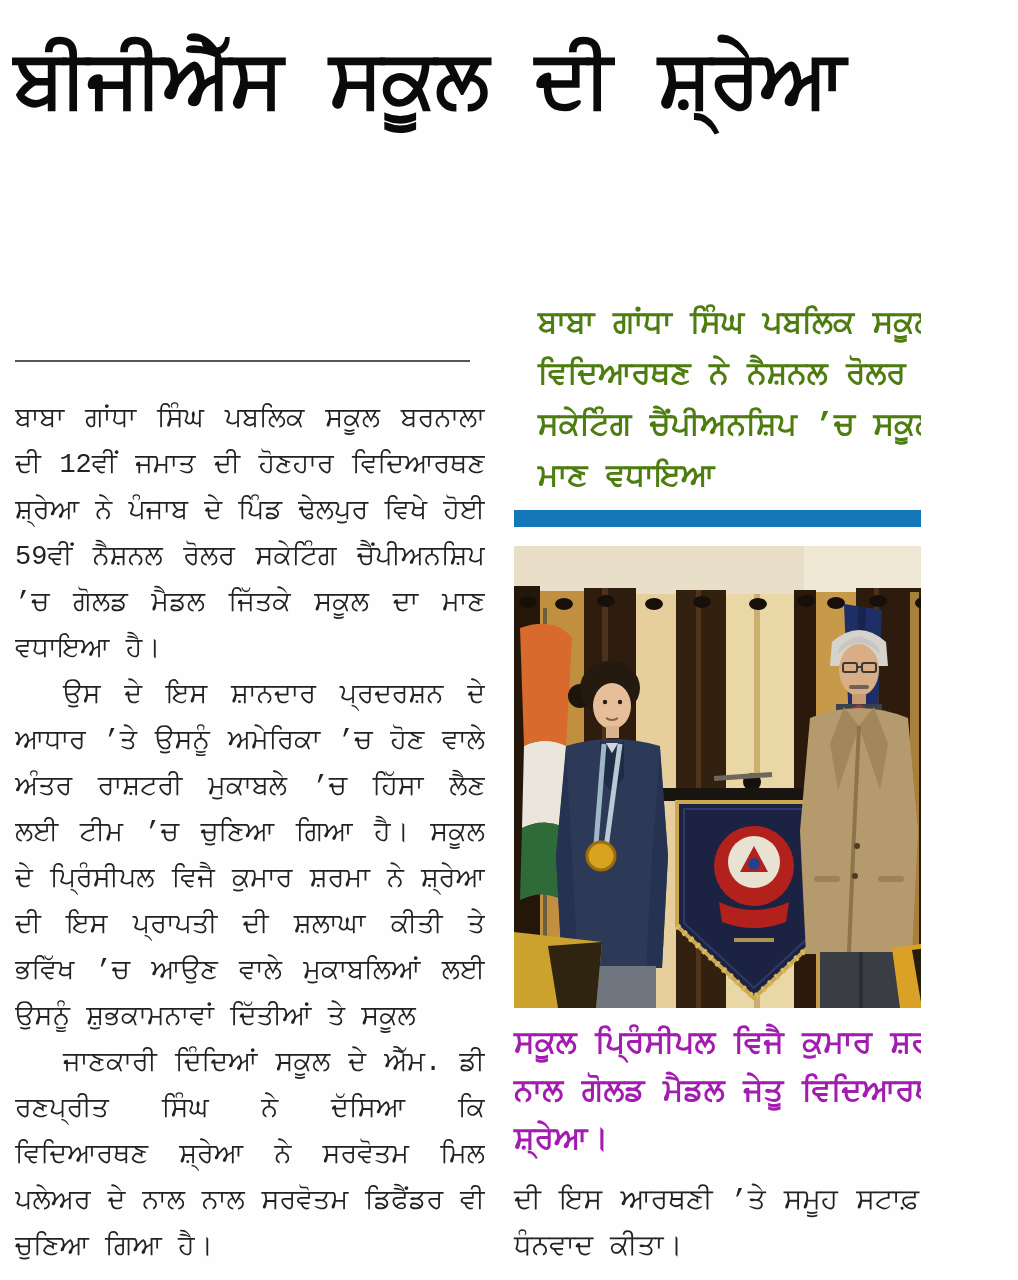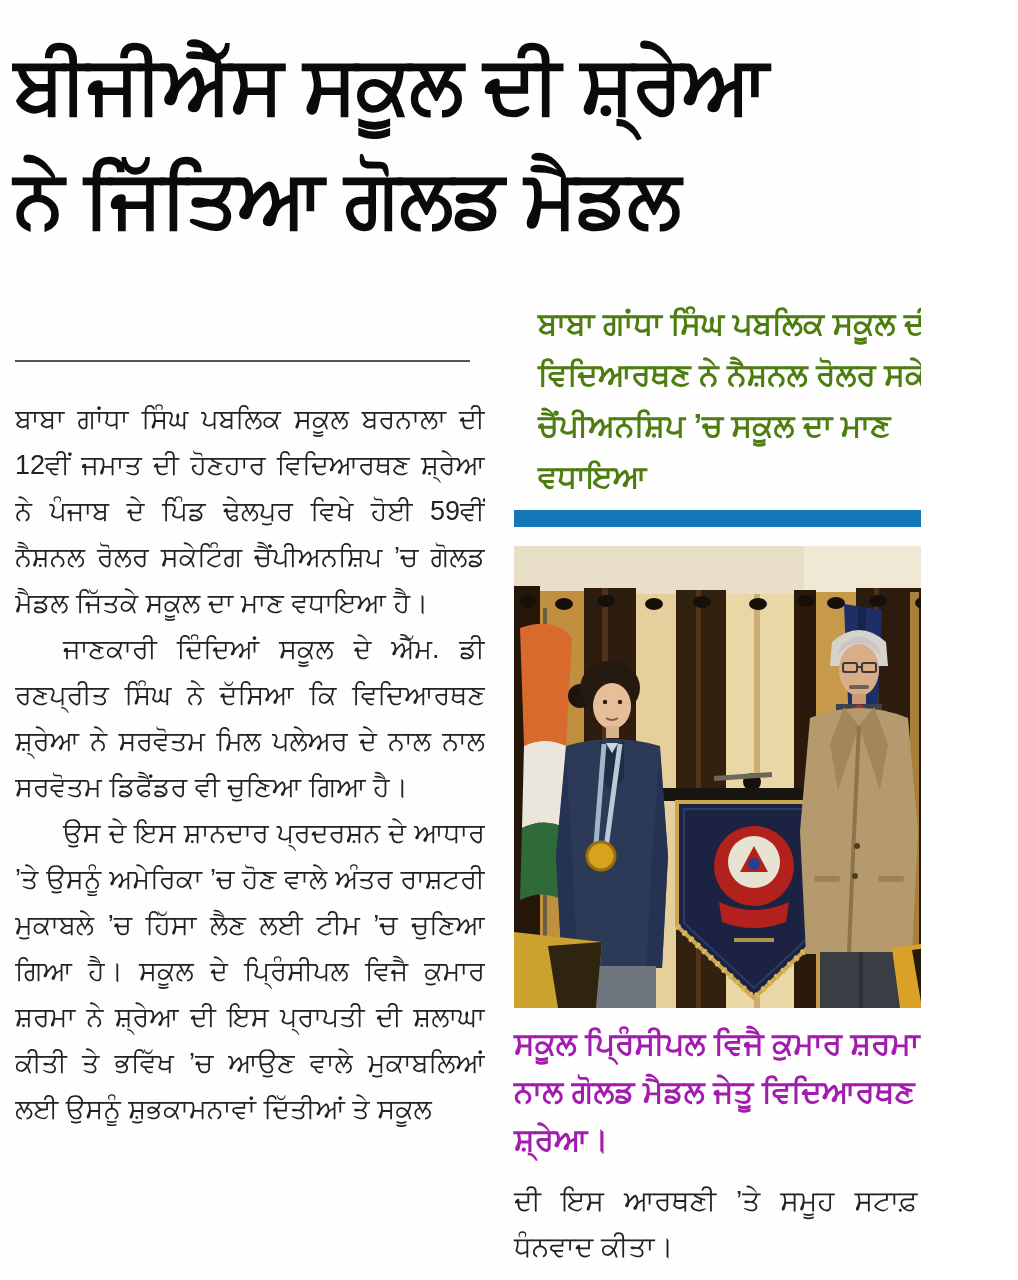--- a/index.html
+++ b/index.html
@@ -2,21 +2,21 @@
 <html lang="pa"><head>
 <meta charset="utf-8">
 <style>
   * { margin:0; padding:0; box-sizing:border-box; }
   html,body { background:#ffffff; }
   .page {
     position:relative;
     width:921px; height:1280px;
     background:#fefefe;
     overflow:hidden;
-    font-family:Liberation Sans, sans-serif;
+    font-family:Liberation Mono, monospace;
     color:#111;
   }
   .headline {
     position:absolute; left:14px; top:28px; width:980px;
     font-size:80px; line-height:114px; font-weight:800;
     color:#0a0a0a; letter-spacing:-1px;
   }
   .byline {
     position:absolute; left:15px; top:306px; width:470px;
     font-size:30px; font-weight:700; color:#1c1c1c;
@@ -58,29 +58,28 @@
     background:#8e8e8e;
   }
 </style>
 </head>
 <body>
 
 <div class="page">
 
   <h1 class="headline">
     <span>ਬੀਜੀਐੱਸ ਸਕੂਲ ਦੀ ਸ਼੍ਰੇਆ</span><br>
-    <span>ਨੇ ਜਿੱਤਿਆ ਗੋਲਡ ਮੈਡਲ</span>
   </h1>
 
   <div class="byline-rule"></div>
 
   <div class="left-col">
     <p>ਬਾਬਾ ਗਾਂਧਾ ਸਿੰਘ ਪਬਲਿਕ ਸਕੂਲ ਬਰਨਾਲਾ ਦੀ 12ਵੀਂ ਜਮਾਤ ਦੀ ਹੋਣਹਾਰ ਵਿਦਿਆਰਥਣ ਸ਼੍ਰੇਆ ਨੇ ਪੰਜਾਬ ਦੇ ਪਿੰਡ ਢੇਲਪੁਰ ਵਿਖੇ ਹੋਈ 59ਵੀਂ ਨੈਸ਼ਨਲ ਰੋਲਰ ਸਕੇਟਿੰਗ ਚੈਂਪੀਅਨਸ਼ਿਪ ’ਚ ਗੋਲਡ ਮੈਡਲ ਜਿੱਤਕੇ ਸਕੂਲ ਦਾ ਮਾਣ ਵਧਾਇਆ ਹੈ।</p>
+    <p class="indent">ਉਸ ਦੇ ਇਸ ਸ਼ਾਨਦਾਰ ਪ੍ਰਦਰਸ਼ਨ ਦੇ ਆਧਾਰ ’ਤੇ ਉਸਨੂੰ ਅਮੇਰਿਕਾ ’ਚ ਹੋਣ ਵਾਲੇ ਅੰਤਰ ਰਾਸ਼ਟਰੀ ਮੁਕਾਬਲੇ ’ਚ ਹਿੱਸਾ ਲੈਣ ਲਈ ਟੀਮ ’ਚ ਚੁਣਿਆ ਗਿਆ ਹੈ। ਸਕੂਲ ਦੇ ਪ੍ਰਿੰਸੀਪਲ ਵਿਜੈ ਕੁਮਾਰ ਸ਼ਰਮਾ ਨੇ ਸ਼੍ਰੇਆ ਦੀ ਇਸ ਪ੍ਰਾਪਤੀ ਦੀ ਸ਼ਲਾਘਾ ਕੀਤੀ ਤੇ ਭਵਿੱਖ ’ਚ ਆਉਣ ਵਾਲੇ  ਮੁਕਾਬਲਿਆਂ ਲਈ ਉਸਨੂੰ ਸ਼ੁਭਕਾਮਨਾਵਾਂ ਦਿੱਤੀਆਂ ਤੇ ਸਕੂਲ</p>
     <p class="indent">ਜਾਣਕਾਰੀ ਦਿੰਦਿਆਂ ਸਕੂਲ ਦੇ ਐੱਮ. ਡੀ ਰਣਪ੍ਰੀਤ ਸਿੰਘ ਨੇ ਦੱਸਿਆ ਕਿ ਵਿਦਿਆਰਥਣ ਸ਼੍ਰੇਆ ਨੇ ਸਰਵੋਤਮ ਮਿਲ ਪਲੇਅਰ ਦੇ ਨਾਲ ਨਾਲ ਸਰਵੋਤਮ ਡਿਫੈਂਡਰ ਵੀ ਚੁਣਿਆ ਗਿਆ ਹੈ।</p>
-    <p class="indent">ਉਸ ਦੇ ਇਸ ਸ਼ਾਨਦਾਰ ਪ੍ਰਦਰਸ਼ਨ ਦੇ ਆਧਾਰ ’ਤੇ ਉਸਨੂੰ ਅਮੇਰਿਕਾ ’ਚ ਹੋਣ ਵਾਲੇ ਅੰਤਰ ਰਾਸ਼ਟਰੀ ਮੁਕਾਬਲੇ ’ਚ ਹਿੱਸਾ ਲੈਣ ਲਈ ਟੀਮ ’ਚ ਚੁਣਿਆ ਗਿਆ ਹੈ। ਸਕੂਲ ਦੇ ਪ੍ਰਿੰਸੀਪਲ ਵਿਜੈ ਕੁਮਾਰ ਸ਼ਰਮਾ ਨੇ ਸ਼੍ਰੇਆ ਦੀ ਇਸ ਪ੍ਰਾਪਤੀ ਦੀ ਸ਼ਲਾਘਾ ਕੀਤੀ ਤੇ ਭਵਿੱਖ ’ਚ ਆਉਣ ਵਾਲੇ  ਮੁਕਾਬਲਿਆਂ ਲਈ ਉਸਨੂੰ ਸ਼ੁਭਕਾਮਨਾਵਾਂ ਦਿੱਤੀਆਂ ਤੇ ਸਕੂਲ</p>
   </div>
 
   <div class="right-col">
     <div class="subheading">ਬਾਬਾ ਗਾਂਧਾ ਸਿੰਘ ਪਬਲਿਕ ਸਕੂਲ ਦੀ ਵਿਦਿਆਰਥਣ ਨੇ ਨੈਸ਼ਨਲ ਰੋਲਰ ਸਕੇਟਿੰਗ ਚੈਂਪੀਅਨਸ਼ਿਪ ’ਚ ਸਕੂਲ ਦਾ ਮਾਣ ਵਧਾਇਆ</div>
   </div>
 
   <div class="accent-bar" style="background: rgb(20, 120, 184);"></div>
 
   <div class="photo-frame">
     <svg width="450" height="462" viewBox="0 0 450 462">

